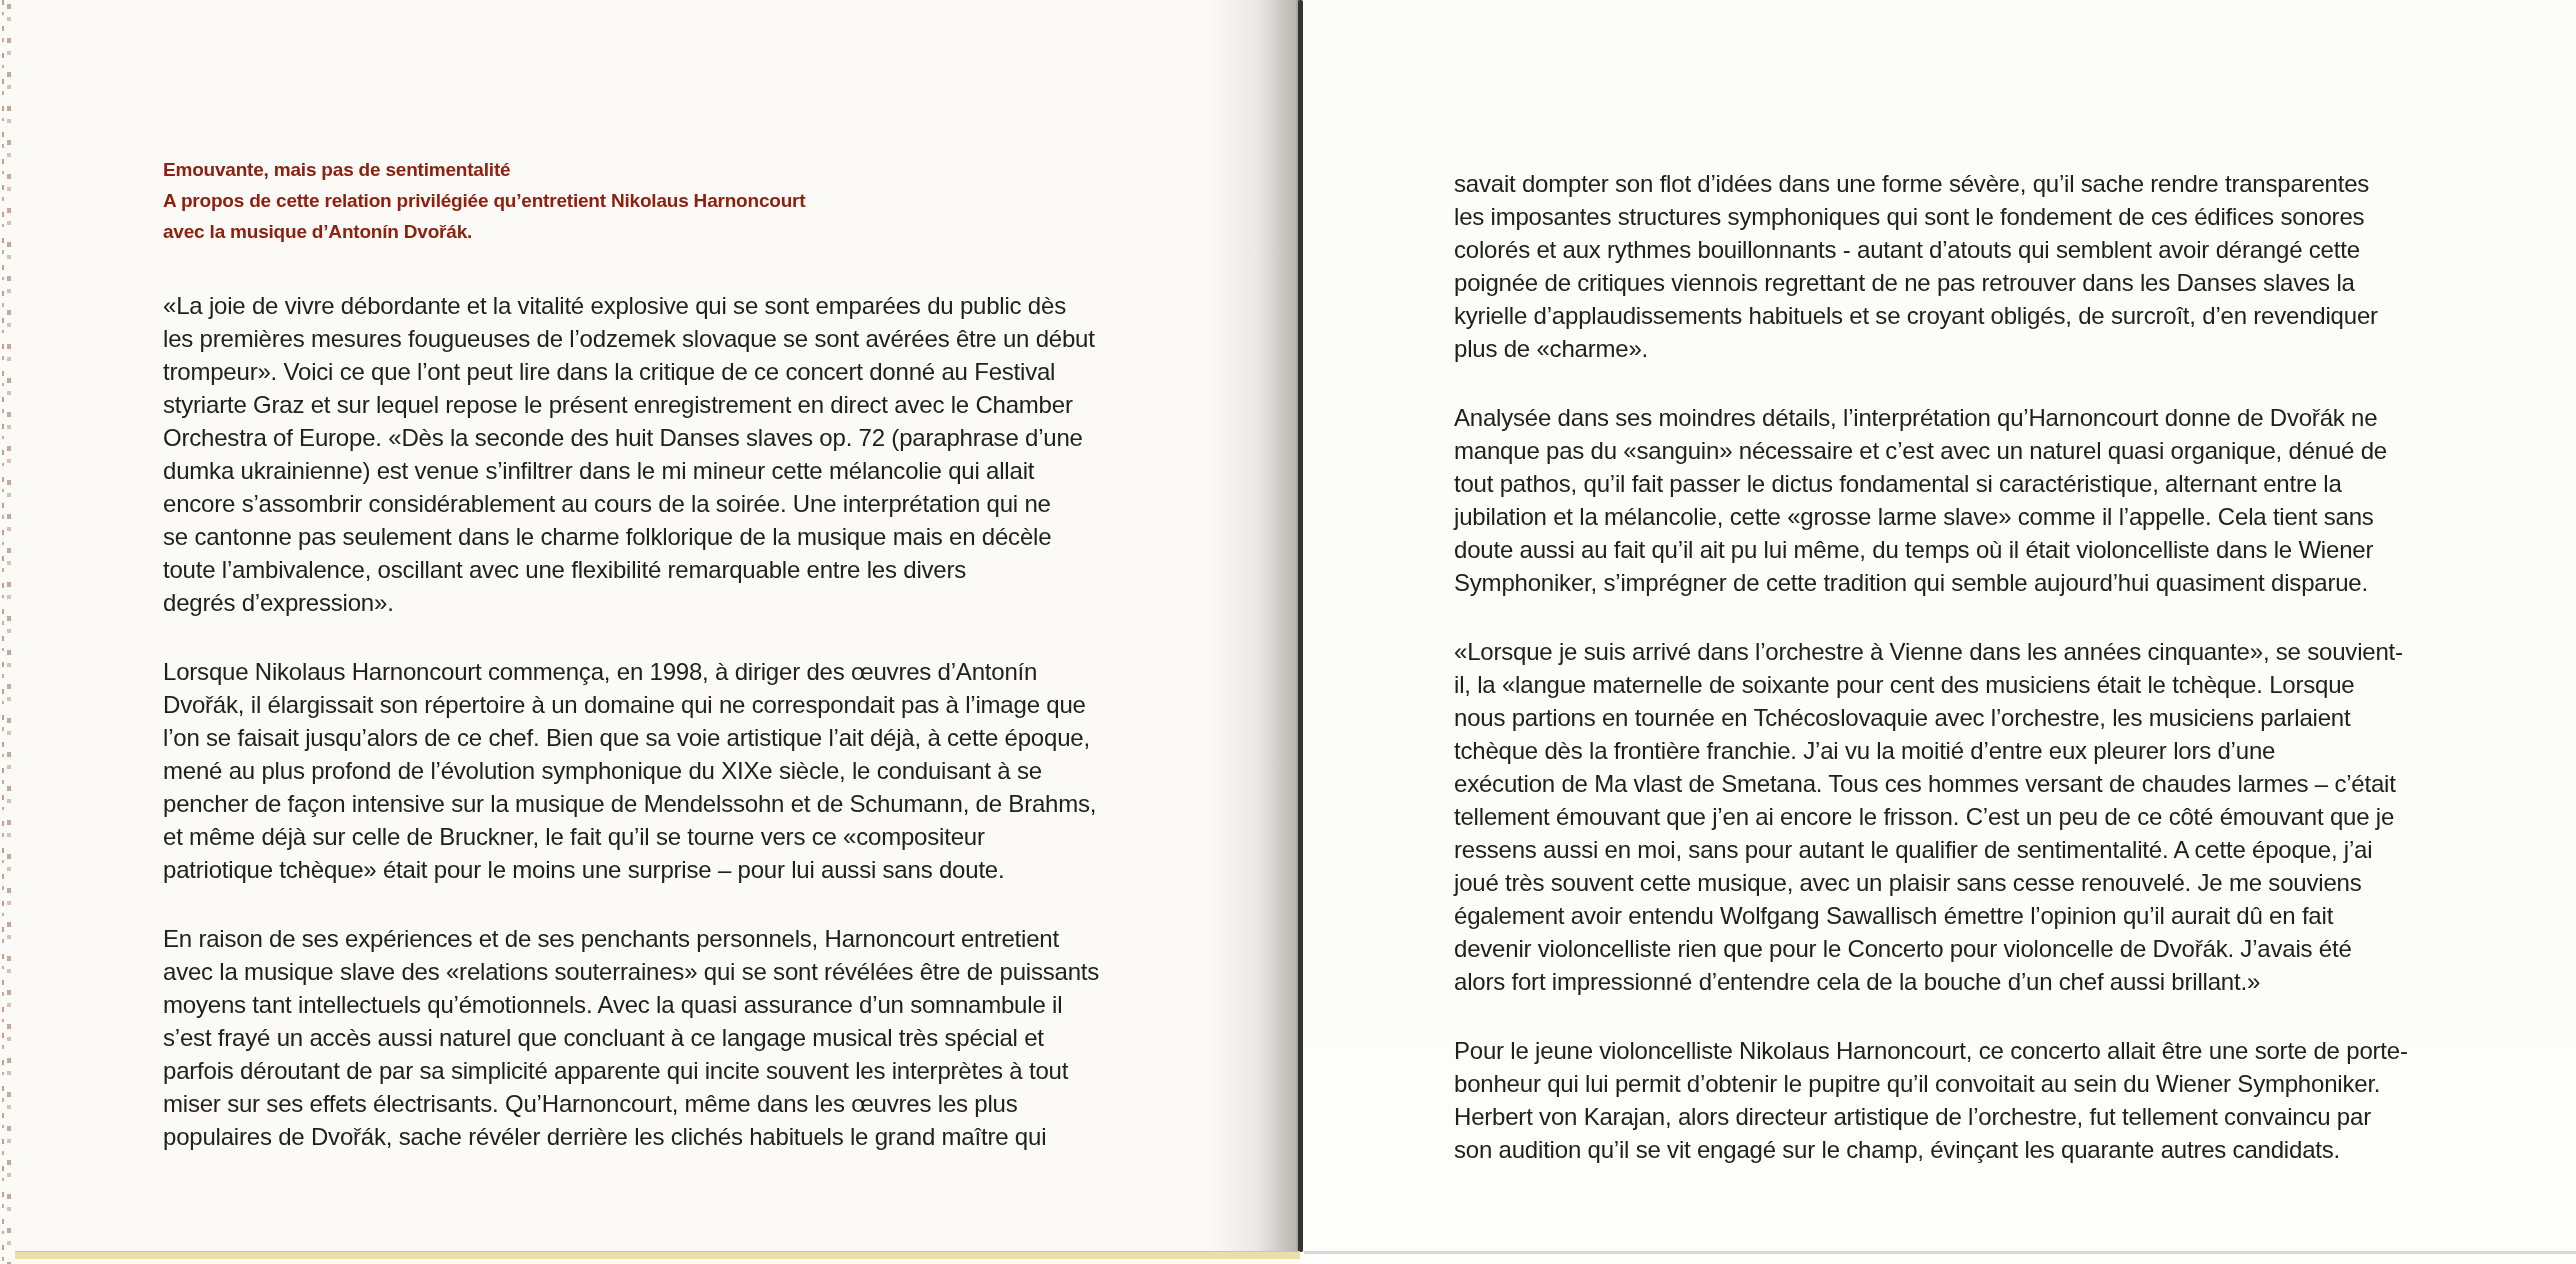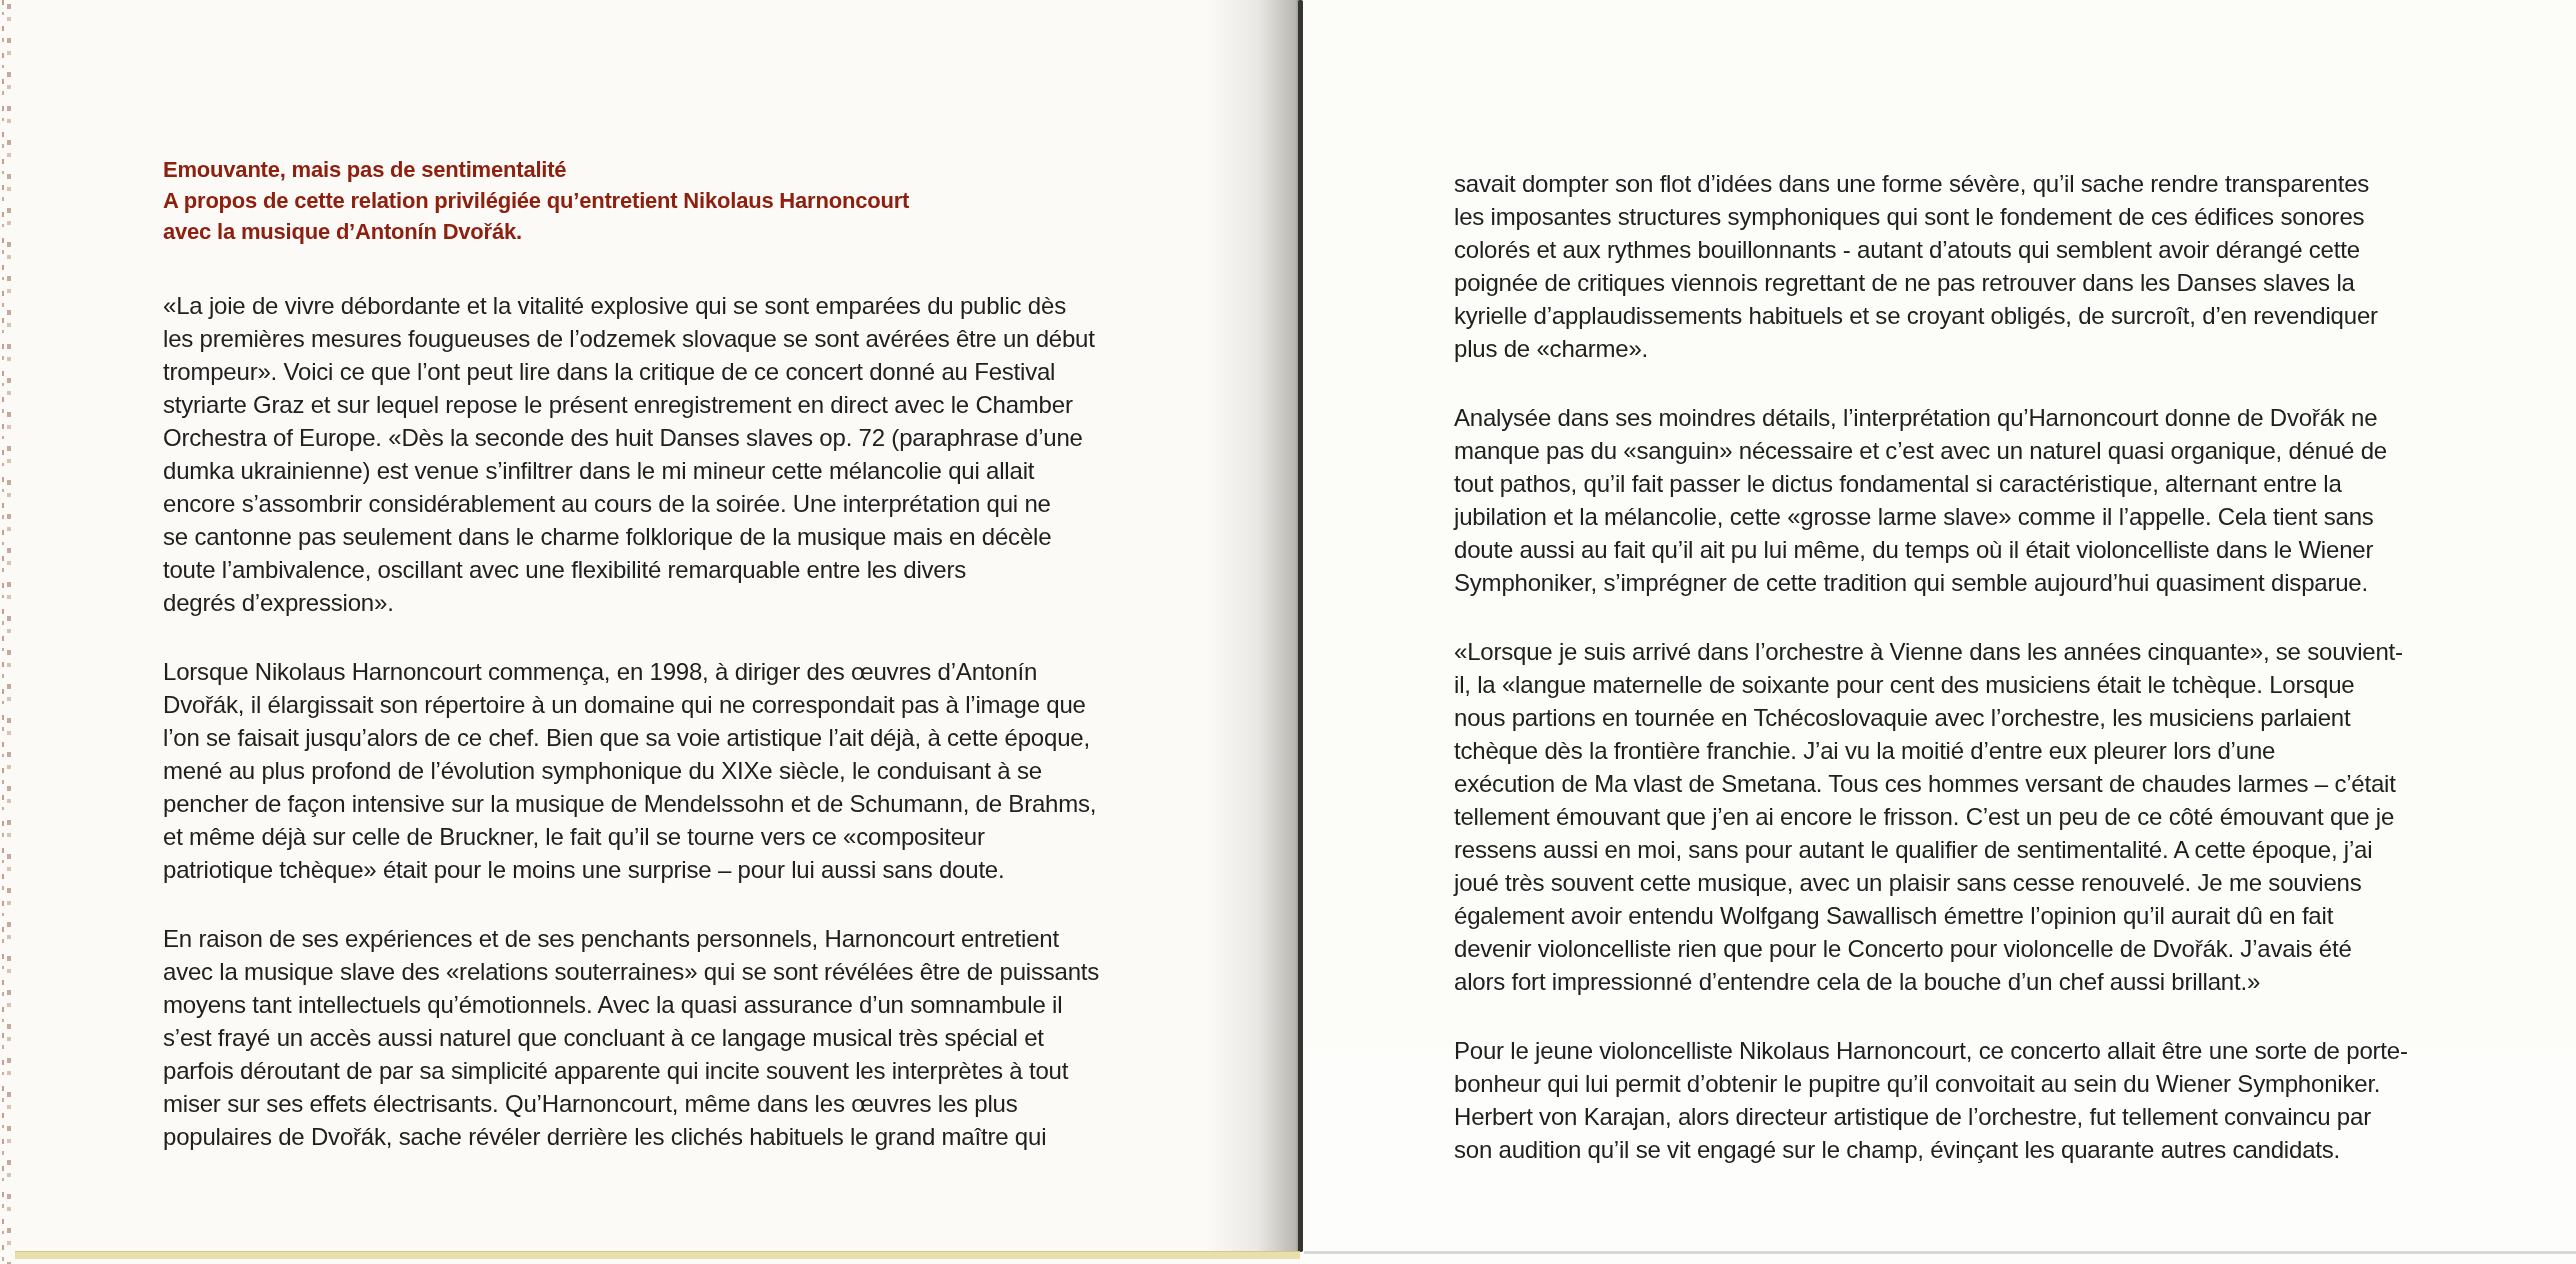--- a/index.html
+++ b/index.html
@@ -66,21 +66,21 @@
     width: 1272px; height: 2.7px;
     background: #d9d8d4;
   }
 
   
   .left-text  { position: absolute; left: 163px; top: 154px; width: 1143px; }
   .right-text { position: absolute; left: 150px; top: 167px; width: 1143px; }
 
   .heading {
     margin: 0 0 42px 0;
-    font-size: 22px;
+    font-size: 19px;
     line-height: 31px;
     font-weight: 700;
     color: #8e200f;
     letter-spacing: -0.2px;
     white-space: pre-line;
   }
   .para {
     margin: 0 0 36px 0;
     font-size: 24px;
     line-height: 33px;

